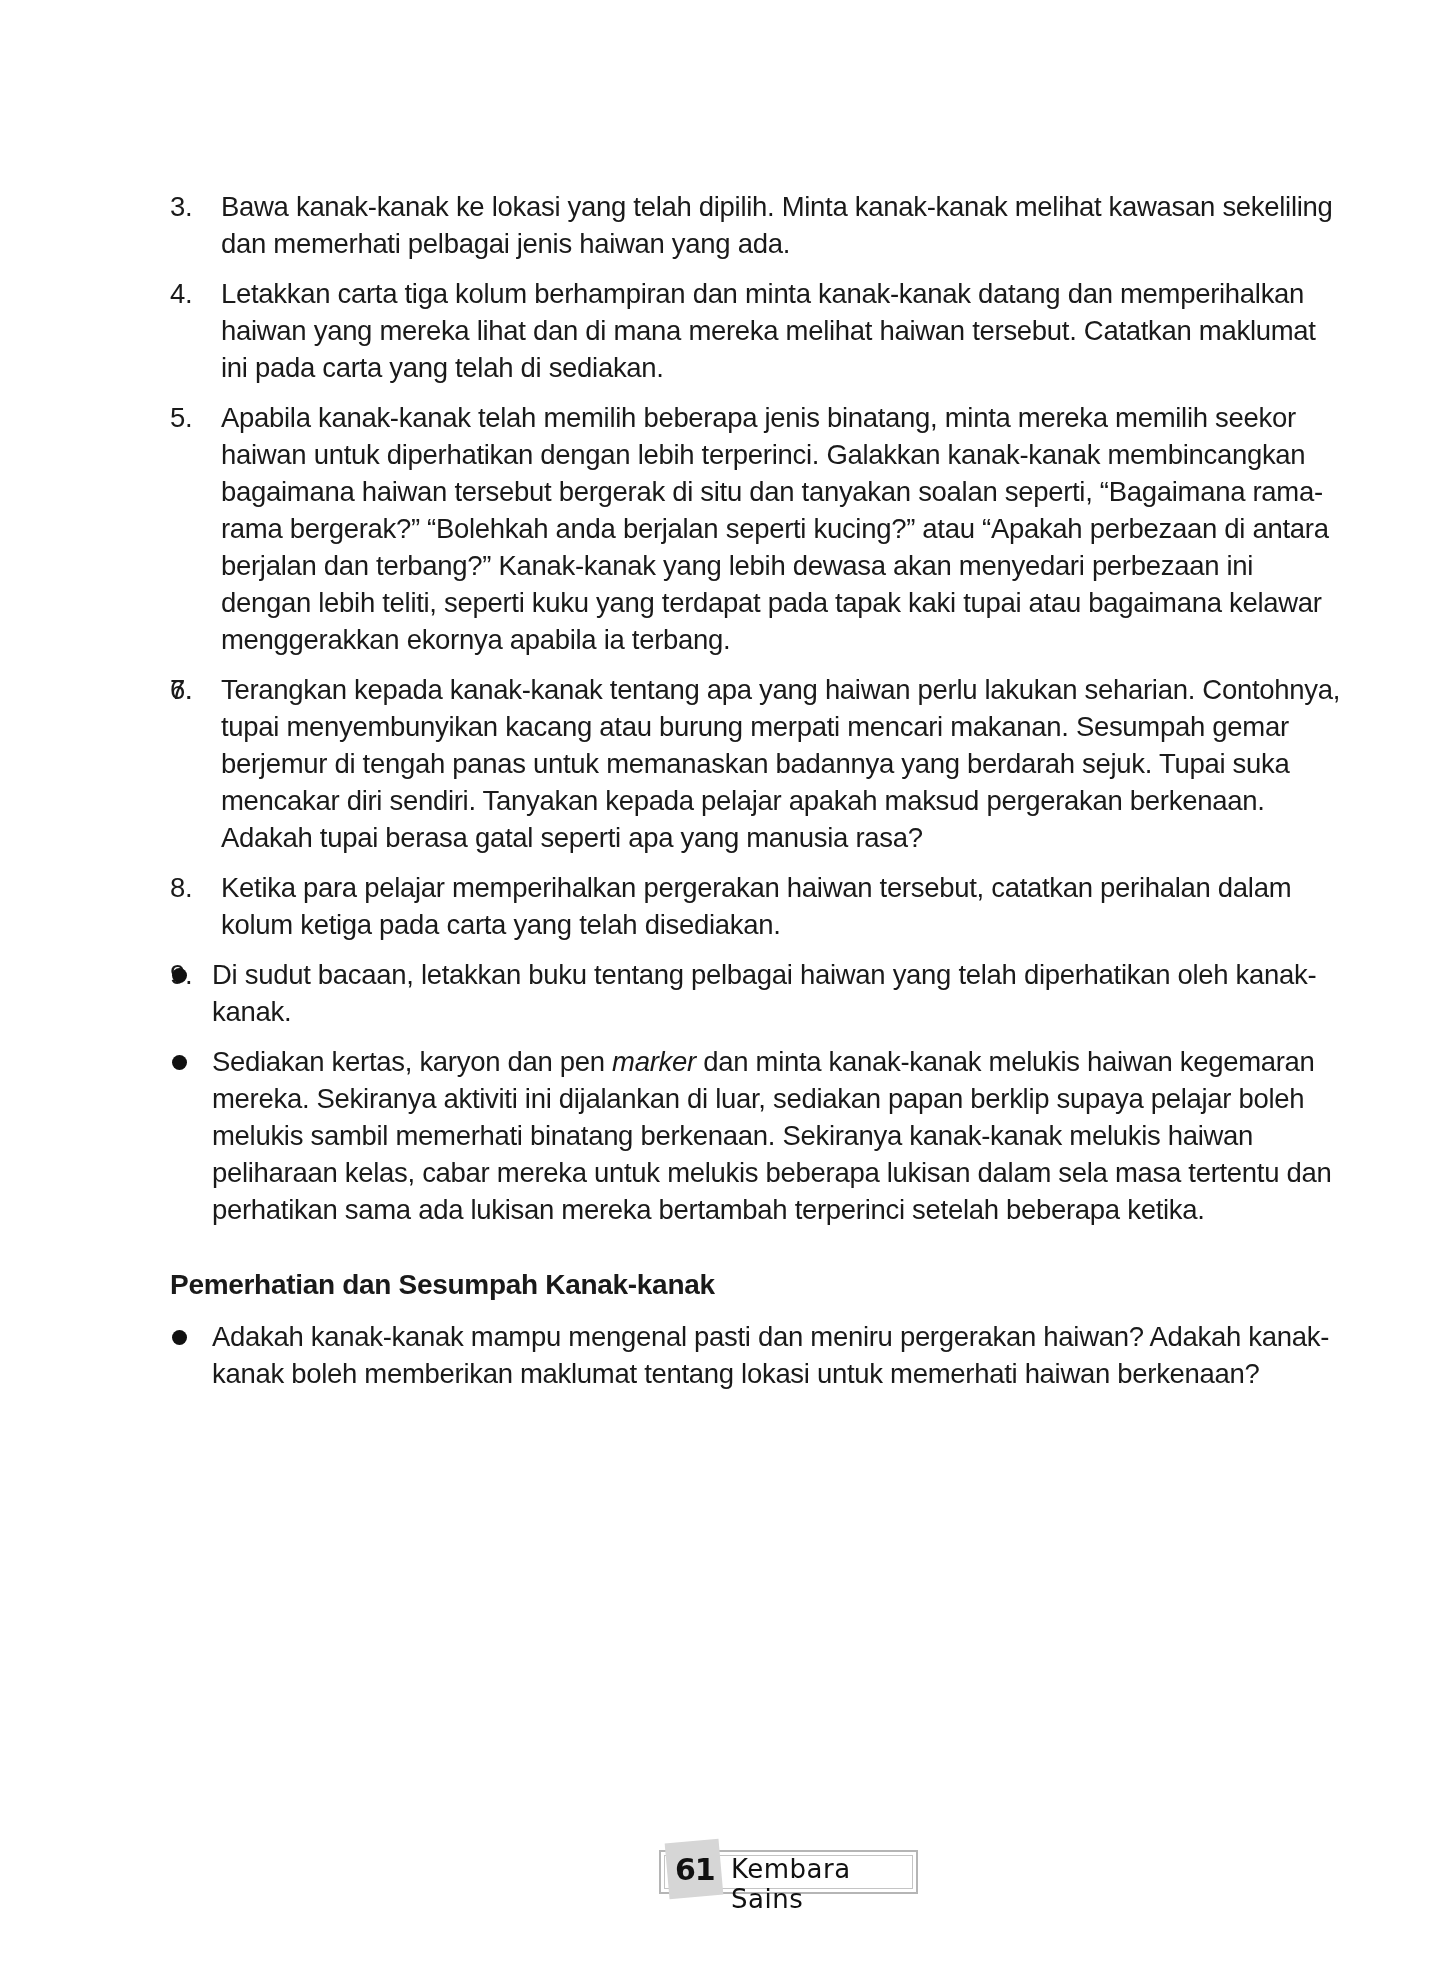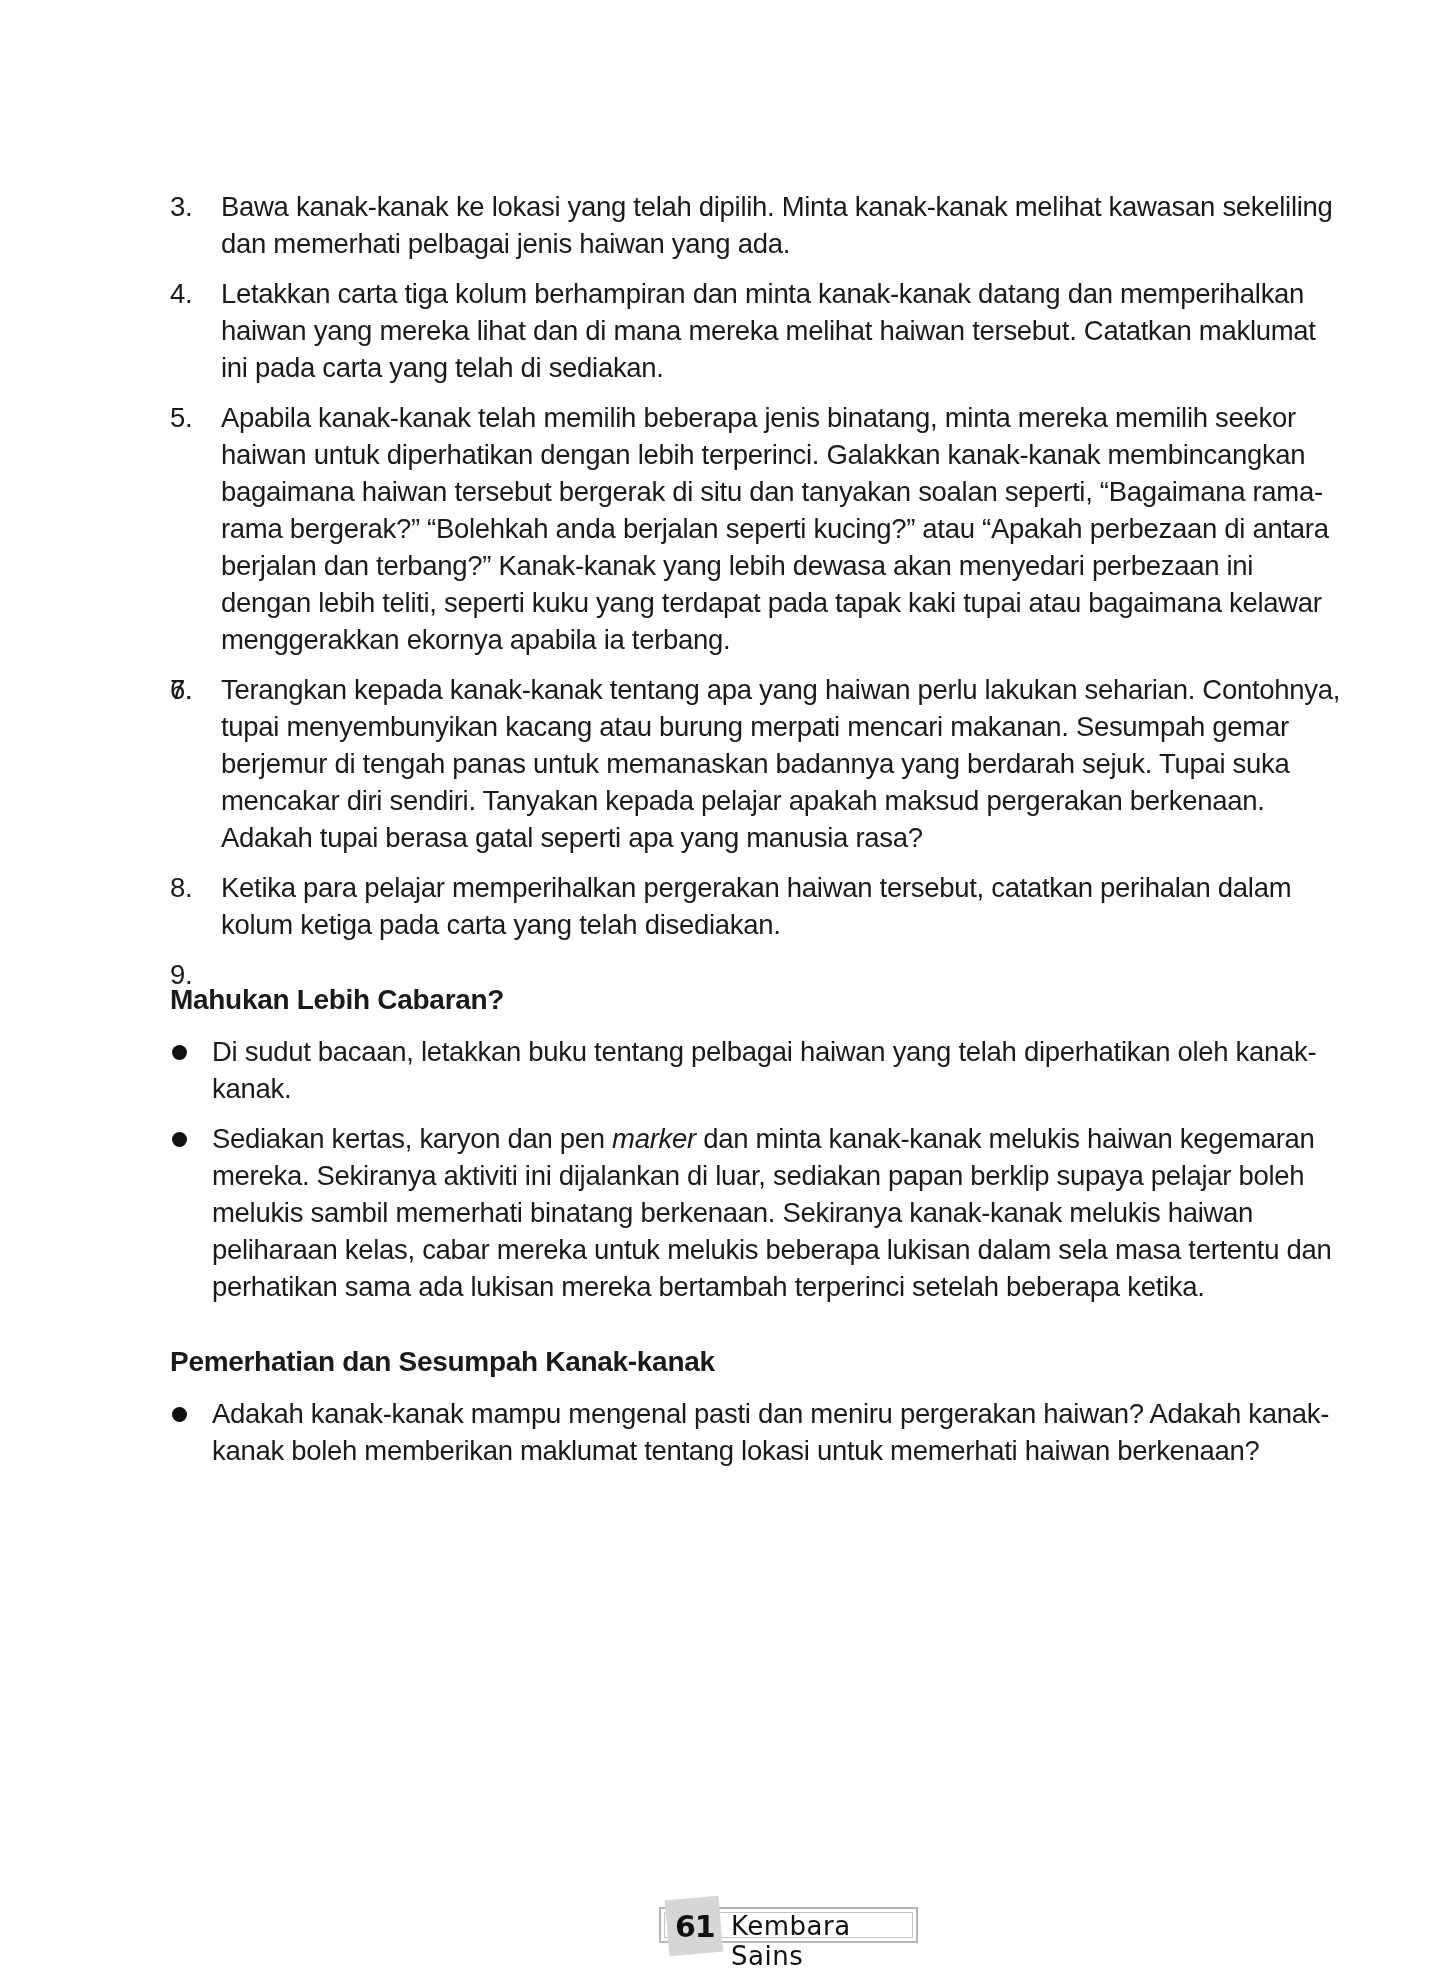--- a/index.html
+++ b/index.html
@@ -11,21 +11,21 @@
   .num-item { position: relative; padding-left: 51px; font-size: 27.5px; line-height: 37px;
               margin-bottom: 13px; letter-spacing: -0.3px; font-weight: 300; }
   .num-item .num { position: absolute; left: 0; top: 0; }
   .heading { font-size: 28px; font-weight: bold; margin: 40px 0 16px 0; line-height: 34px; letter-spacing: -0.3px; }
   .bullet-list { list-style: none; margin: 0; padding: 0; }
   .bullet-item { position: relative; padding-left: 42px; font-size: 27.5px; line-height: 37px;
                  margin-bottom: 13px; letter-spacing: -0.3px; }
   .bullet-item .dot { position: absolute; left: 2px; top: 12px; width: 15px; height: 15px;
                       border-radius: 50%; background: #111; }
   .it { font-style: italic; text-align: right; }
-  .footer { position: absolute; left: 659px; top: 1907px; width: 259px; height: 36px; }
+  .footer { position: absolute; left: 659px; top: 1850px; width: 259px; height: 44px; }
   .footer-box { position: absolute; left: 0; top: 0; right: 0; bottom: 0; border: 2px solid #b5b5b5; background: #fff; }
   .footer-box::after { content: ""; position: absolute; left: 3px; top: 3px; right: 3px; bottom: 3px; border: 1.5px solid #c4c4c4; }
   .footer-num-tile { position: absolute; left: 8px; top: -9px; width: 54px; height: 56px; background: #d6d6d6;
                      transform: rotate(-5deg); }
   .footer-num { position: absolute; left: 16px; top: 2px; font-size: 30px; font-weight: bold; color: #111; z-index: 2;
                 font-family: "DejaVu Sans", sans-serif; letter-spacing: -1px; }
   .footer-title { position: absolute; left: 72px; top: 4px; font-size: 26px; font-weight: normal; color: #111; z-index: 2;
                   font-family: "DejaVu Sans", sans-serif; letter-spacing: 0.5px; }
 </style>
 </head>
@@ -56,21 +56,20 @@
       </li>
       <li class="num-item">
         <span class="num">8.</span>
         <span>Ketika para pelajar memperihalkan pergerakan haiwan tersebut, catatkan perihalan dalam kolum ketiga pada carta yang telah disediakan.</span>
       </li>
       <li class="num-item">
         <span class="num">9.</span>
       </li>
     </ol>
 
-    <h2 class="heading">Mahukan Lebih Cabaran?</h2>
     <ul class="bullet-list">
       <li class="bullet-item">
         <span class="dot"></span>
         <span>Di sudut bacaan, letakkan buku tentang pelbagai haiwan yang telah diperhatikan oleh kanak-kanak.</span>
       </li>
       <li class="bullet-item">
         <span class="dot"></span>
         <span>Sediakan kertas, karyon dan pen </span><span class="it">marker</span><span> dan minta kanak-kanak melukis haiwan kegemaran mereka. Sekiranya aktiviti ini dijalankan di luar, sediakan papan berklip supaya pelajar boleh melukis sambil memerhati binatang berkenaan. Sekiranya kanak-kanak melukis haiwan peliharaan kelas, cabar mereka untuk melukis beberapa lukisan dalam sela masa tertentu dan perhatikan sama ada lukisan mereka bertambah terperinci setelah beberapa ketika.</span>
       </li>
     </ul>

